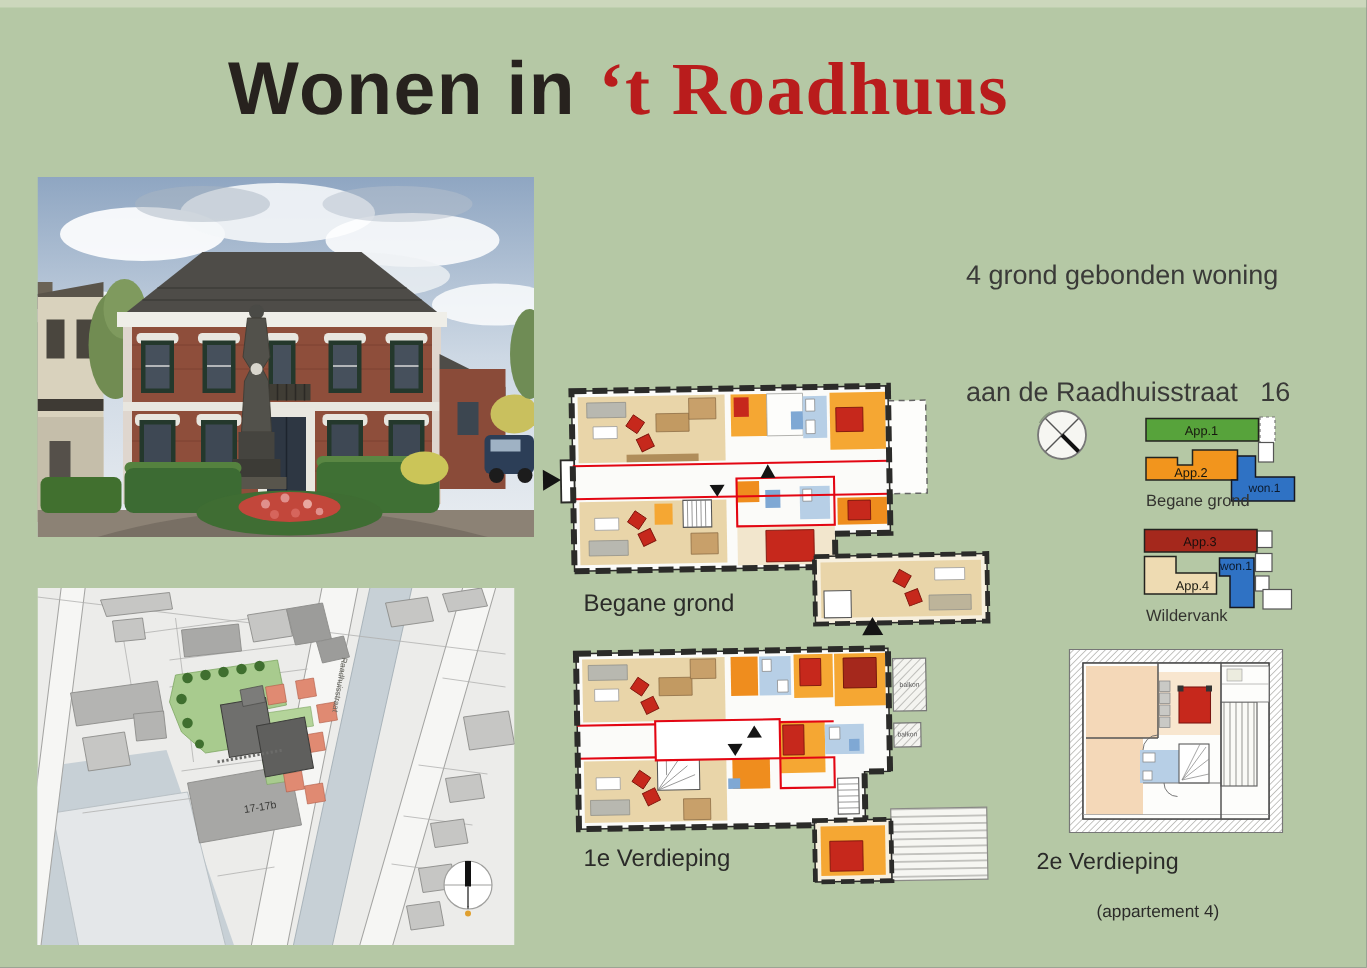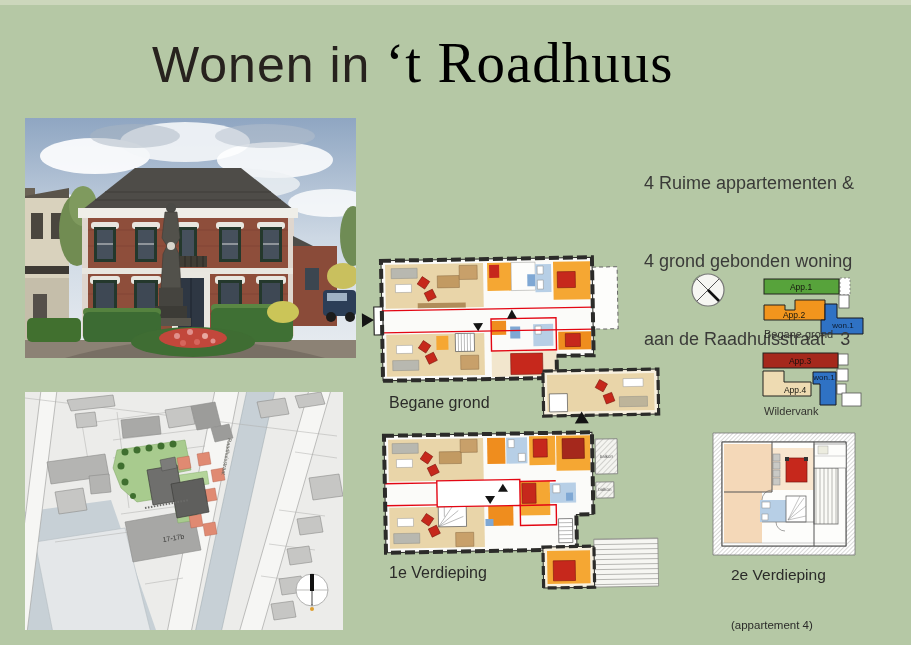--- a/index.html
+++ b/index.html
@@ -2,44 +2,43 @@
 <html><head>
 <meta charset="utf-8">
 <style>
   html,body{margin:0;padding:0;background:#888;}
   .canvas{
     position:relative;width:911px;height:645px;overflow:hidden;
     background:#b5c8a5;font-family:"Liberation Sans",sans-serif;
   }
   .top-strip{position:absolute;left:0;top:0;width:911px;height:5px;background:#ccd7bc;}
   .title{position:absolute;left:152px;top:30px;display:flex;align-items:baseline;gap:15px;z-index:3;}
-  .title .prefix{font-size:50px;color:#27221e;font-weight:400;letter-spacing:1px;}
-  .title .name{font-family:"Liberation Serif",serif;font-size:57px;font-weight:400;color:#000000;letter-spacing:1px;}
+  .title .prefix{font-size:50px;color:#27221e;font-weight:700;letter-spacing:1px;}
+  .title .name{font-family:"Liberation Serif",serif;font-size:50px;font-weight:700;color:#b91c1c;letter-spacing:1px;}
   .intro{position:absolute;left:644px;top:118px;font-size:18px;line-height:26px;color:#3a3a38;white-space:pre;z-index:3;}
   .plan-label{position:absolute;color:#2b2b29;font-size:16px;z-index:4;}
   .plan-sublabel{position:absolute;color:#2b2b29;font-size:11.5px;z-index:4;}
   .schem-caption{position:absolute;color:#33332f;font-size:11px;z-index:4;}
   svg{position:absolute;display:block;}
   text{font-family:"Liberation Sans",sans-serif;}
 </style>
 </head>
 <body>
 
 <div class="canvas">
   <div class="top-strip"></div>
 
   <div class="title">
     <span class="prefix">Wonen in</span>
     <span class="name">‘t Roadhuus</span>
   </div>
 
   <div class="intro">
-    <div>4 Ruime appartementen &amp;</div>
     <div>4 grond gebonden woning</div>
-    <div>aan de Raadhuisstraat   3</div>
+    <div>aan de Raadhuisstraat   16</div>
   </div>
 
   <svg style="left:25px;top:118px;" width="331" height="240" viewBox="0 0 331 240">
     <defs>
       <linearGradient id="ph-sky" x1="0" y1="0" x2="0" y2="1">
         <stop offset="0" stop-color="#8fa6c2"></stop>
           <stop offset="0.5" stop-color="#cdd8e4"></stop>
           <stop offset="1" stop-color="#e9edf1"></stop>
       </linearGradient>
     </defs>
@@ -463,22 +462,22 @@
     <g>
       <line x1="52" y1="92" x2="104" y2="92" stroke="#777" stroke-width="0.7"></line>
       <line x1="12" y1="113" x2="136" y2="113" stroke="#999" stroke-width="0.5"></line>
       <line x1="62" y1="12" x2="62" y2="62" stroke="#555" stroke-width="1"></line>
       <line x1="104" y1="12" x2="104" y2="116" stroke="#555" stroke-width="1"></line>
       <line x1="14" y1="62" x2="62" y2="62" stroke="#555" stroke-width="1"></line>
       <path d="M52,70 A10 10 0 0 1 62,60" fill="none" stroke="#666" stroke-width="0.6"></path>
       <path d="M66,92 A9 9 0 0 0 75,101" fill="none" stroke="#666" stroke-width="0.6"></path>
     </g>
   </svg>
-  <div class="plan-label" style="left:731px;top:566px;font-size:15.5px;">2e Verdieping</div>
-  <div class="plan-sublabel" style="left:731px;top:619px;">(appartement 4)</div>
+  <div class="plan-label" style="left:691px;top:566px;font-size:15.5px;">2e Verdieping</div>
+  <div class="plan-sublabel" style="left:731px;top:602px;">(appartement 4)</div>
 
   <svg style="left:25px;top:392px;" width="318" height="238" viewBox="0 0 318 238">
     <rect x="0" y="0" width="318" height="238" fill="#ececea"></rect>
 
     <polygon points="-2,120 86,108 132,241 -2,241" fill="#c7d0d6"></polygon>
     <polygon points="10,150 100,136 126,241 28,241" fill="#e4e7e9" stroke="#b5bdc2" stroke-width="0.6"></polygon>
     <polygon points="222,-2 250,-2 196,241 170,241" fill="#c7d0d6" stroke="#9aa6ad" stroke-width="0.5"></polygon>
 
     <polygon points="190,-2 214,-2 166,241 142,241" fill="#f6f6f4" stroke="#a5a5a3" stroke-width="0.7"></polygon>
     <polygon points="284,-2 306,-2 236,241 214,241" fill="#f6f6f4" stroke="#a5a5a3" stroke-width="0.7"></polygon>

